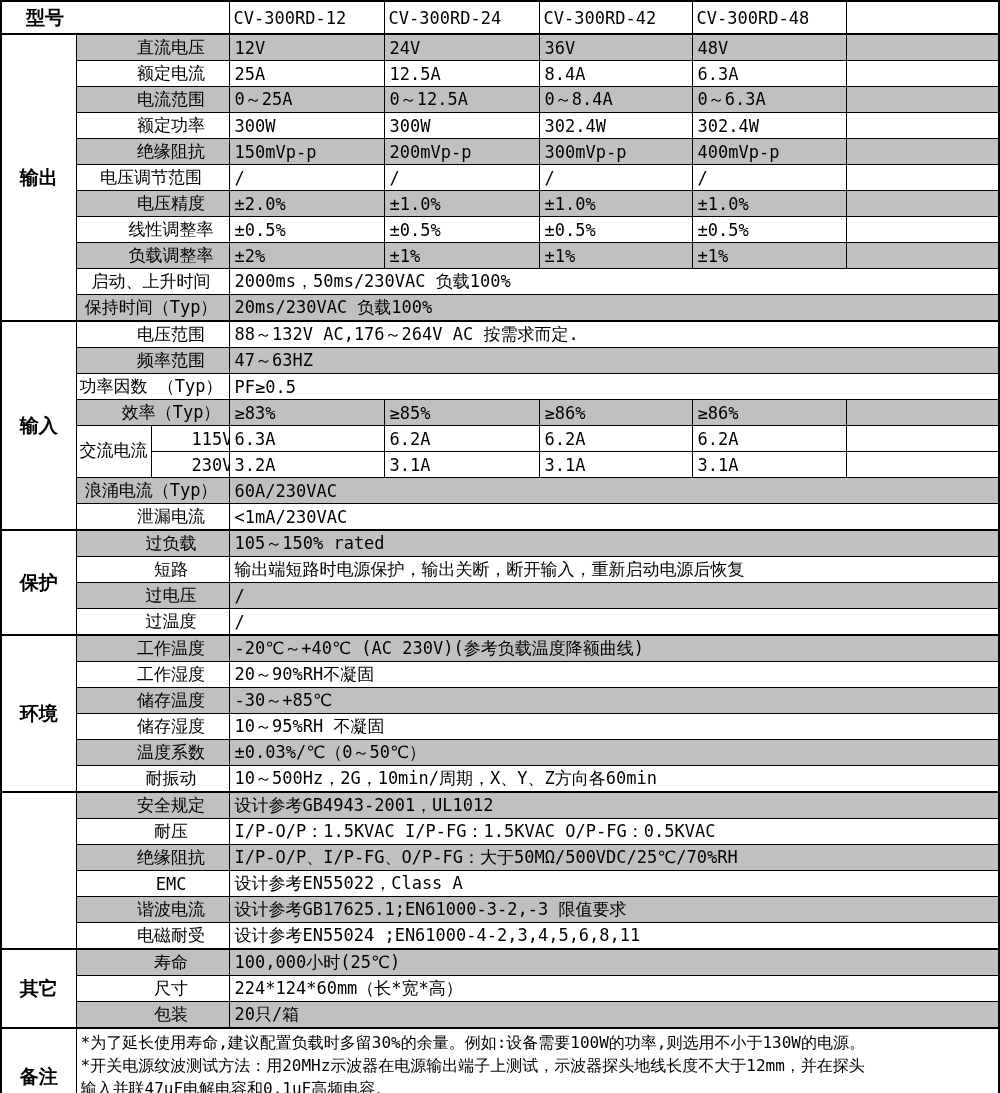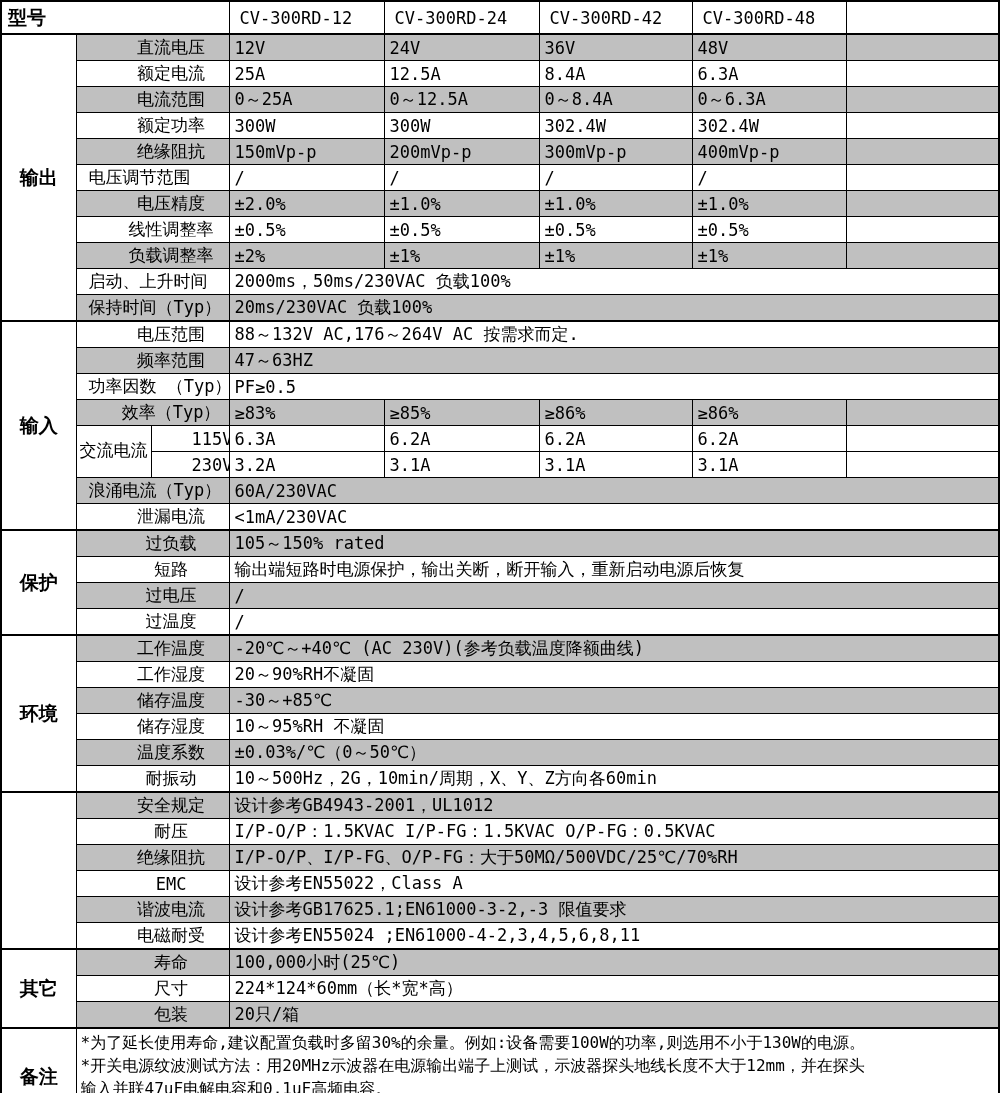--- a/index.html
+++ b/index.html
@@ -1,24 +1,24 @@
 <!DOCTYPE html>
 <html><head>
 <meta charset="utf-8">
 <style>
   html,body{margin:0;padding:0;background:#ffffff;}
   body{font-family:"DejaVu Sans Mono","DejaVu Sans",monospace;}
   .wrap{width:1000px;}
   table{border-collapse:collapse;table-layout:fixed;width:998px;border:2px solid #000;margin:0;}
   td{border:1px solid #000;height:25px;font-size:17px;padding:0 3px;overflow:hidden;white-space:nowrap;color:#000;vertical-align:middle;}
   td.sec{font-weight:bold;font-size:19px;text-align:center;background:#ffffff;white-space:normal;line-height:1.15;margin-top:17px;}
-  td.hlabel{font-weight:bold;font-size:19px;text-align:left;padding-left:6px;background:#ffffff;}
-  td.model{text-align:left;padding-left:10px;}
+  td.hlabel{font-weight:bold;font-size:19px;text-align:left;padding-left:24px;background:#ffffff;}
+  td.model{text-align:left;padding-left:4px;}
   td.lbl{text-align:center;padding-left:40px;}
-  td.lbl.left{text-align:left;padding-left:12px;}
+  td.lbl.left{text-align:center;padding-left:0;}
   td.grp{white-space:normal;line-height:1.25;text-align:center;font-family:Liberation Mono, monospace;}
   td.val{text-align:left;padding-left:5px;}
   tr.g td.lbl, tr.g td.val, tr.g td.grp{background:#c0c0c0;}
   tr.w td.lbl, tr.w td.val, tr.w td.grp{background:#ffffff;}
   tr.st td{border-top:2px solid #000;}
   tr.hdr td{height:31px;}
   td.notes{white-space:normal;vertical-align:top;padding:2px 4px;height:92px;}
   td.notes div{white-space:nowrap;font-size:16px;line-height:23px;overflow:hidden;}
 </style>
 </head>

